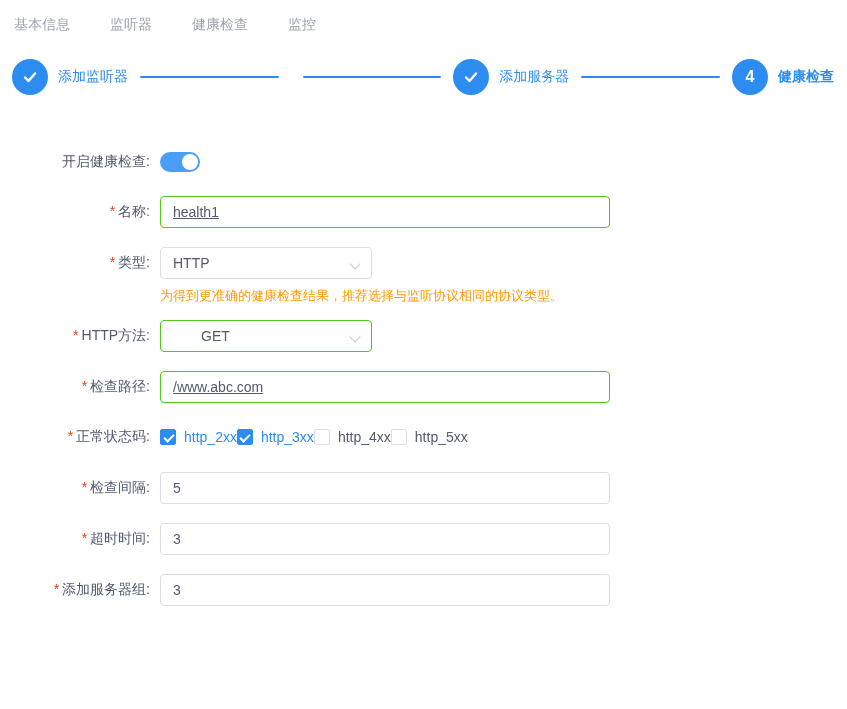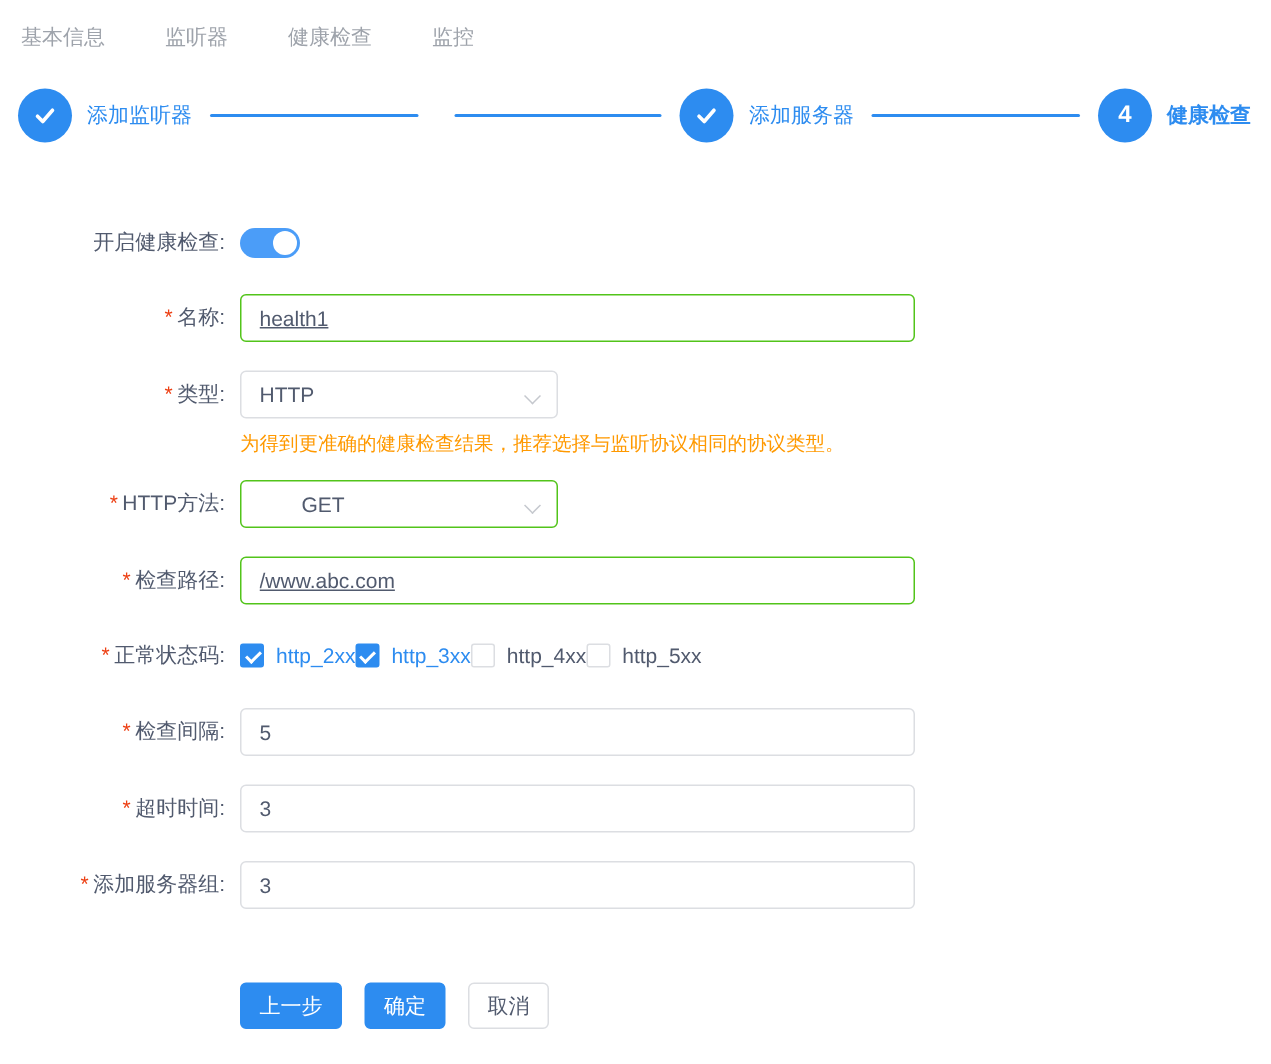--- a/index.html
+++ b/index.html
@@ -210,19 +210,14 @@
   <div class="row">
     <div class="row-label"><span class="req">*</span><span>超时时间:</span></div>
     <input class="text-input" type="text" value="3" style="">
   </div>
 
   <div class="row" style="margin-bottom:0;">
     <div class="row-label"><span class="req">*</span><span>添加服务器组:</span></div>
     <input class="text-input" type="text" value="3" style="">
   </div>
 
-  <div class="footer">
-    <button class="btn btn-primary">上一步</button>
-    <button class="btn btn-primary">确定</button>
-    <button class="btn btn-default">取消</button>
-  </div>
 
 </div>
 
 </body></html>

